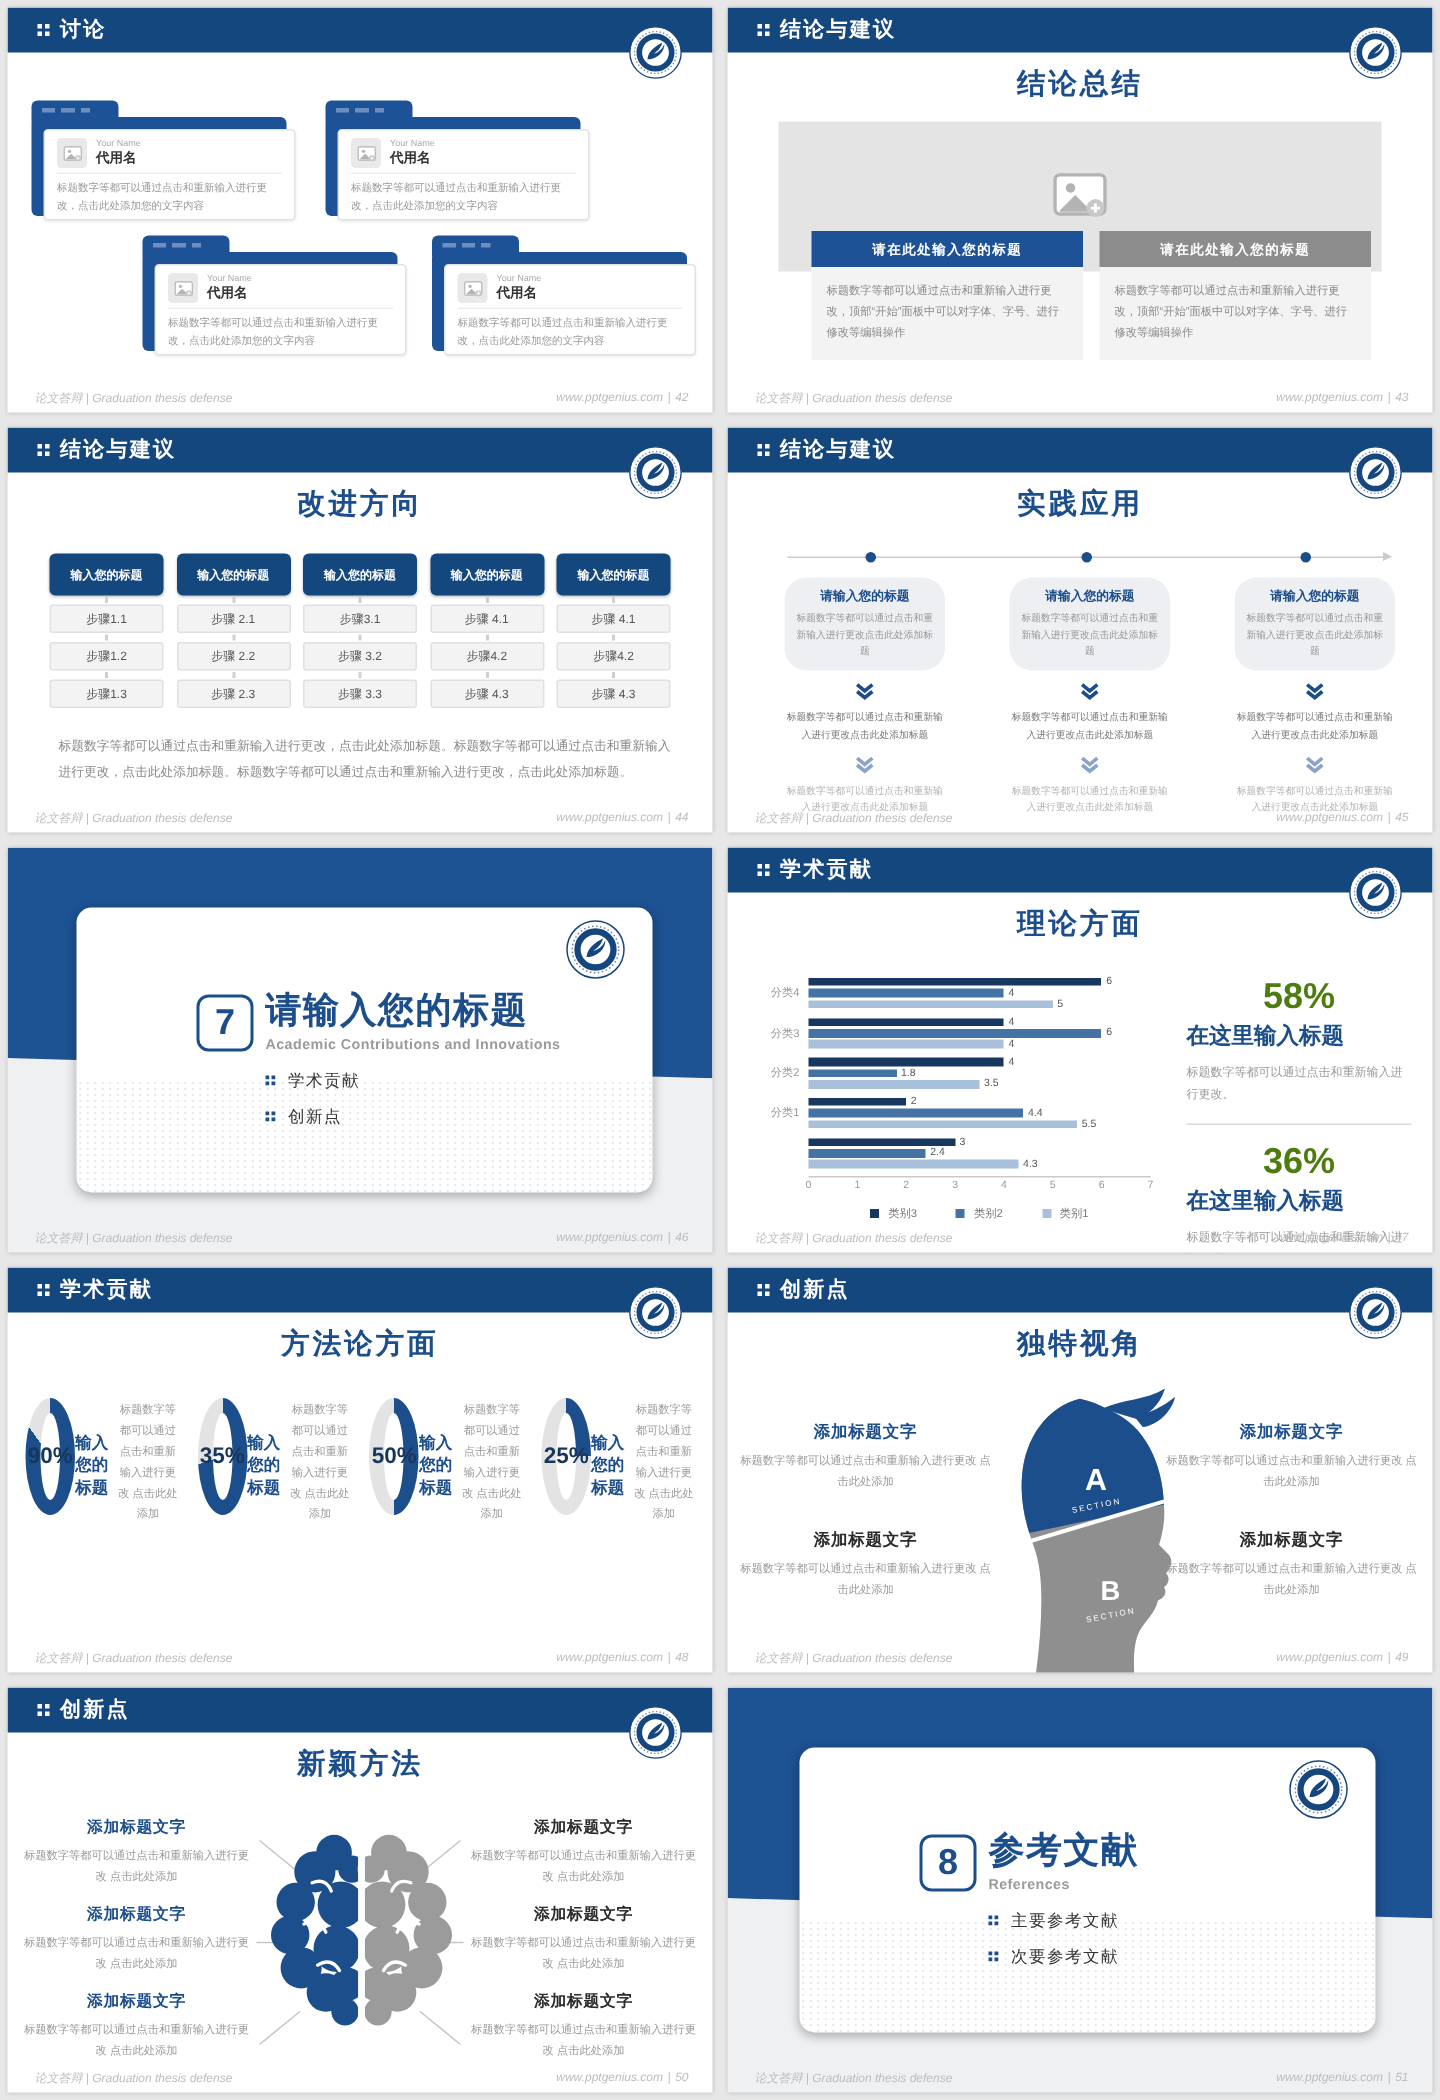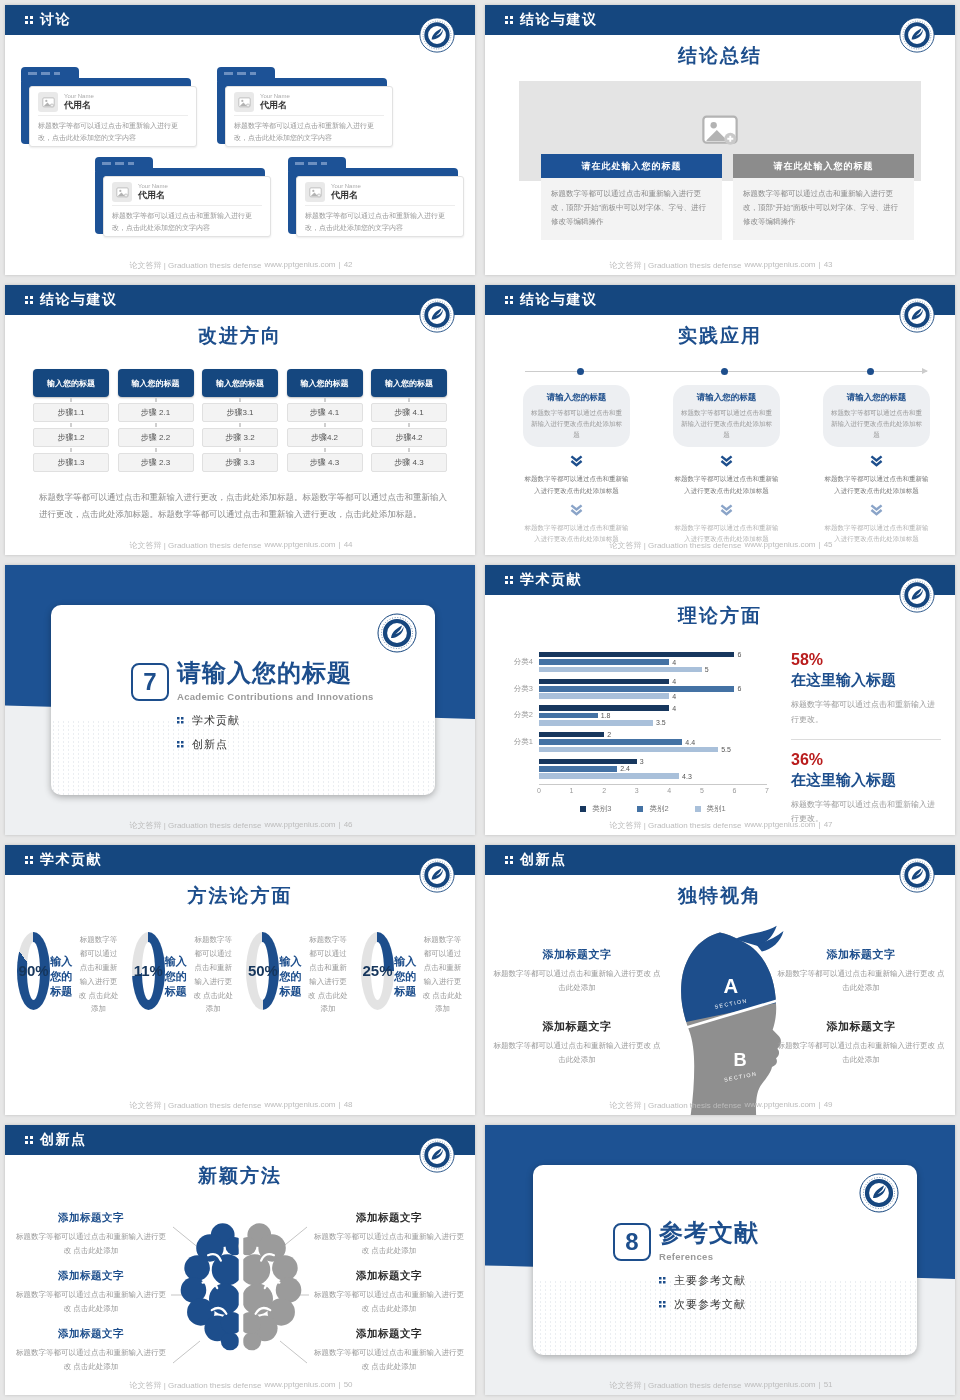--- a/index.html
+++ b/index.html
@@ -8,21 +8,21 @@
   .cell{box-sizing:border-box;padding:5px;}
   .slide{position:relative;width:470px;height:270px;background:#fff;overflow:hidden;box-shadow:0 0 3px rgba(0,0,0,.18);}
   
   .s-header{height:30px;background:#15477f;display:flex;align-items:center;gap:7px;padding-left:20px;color:#fff;font-weight:bold;font-size:14px;letter-spacing:1.5px;}
   .qd{display:inline-block;width:8px;height:8px;flex:0 0 8px;
       background-image:linear-gradient(currentColor,currentColor),linear-gradient(currentColor,currentColor),linear-gradient(currentColor,currentColor),linear-gradient(currentColor,currentColor);
       background-position:0 0,5px 0,0 5px,5px 5px;background-size:3px 3px;background-repeat:no-repeat;}
   .qd-s{width:7px;height:7px;flex:0 0 7px;background-position:0 0,4px 0,0 4px,4px 4px;background-size:2.5px 2.5px;color:#1d4e8c;}
   .logo{position:absolute;right:20px;top:12px;width:36px;height:36px;z-index:6;}
   .s-content{position:absolute;left:0;right:0;top:30px;bottom:0;}
-  .s-footer{position:absolute;left:18px;right:16px;bottom:4px;display:flex;justify-content:center;font-size:8px;color:#bcbcbc;z-index:4;}
+  .s-footer{position:absolute;left:18px;right:16px;bottom:4px;display:flex;justify-content:space-between;font-size:8px;color:#bcbcbc;z-index:4;font-style:italic;}
   .f-right span{margin-left:3px;}
   .sl-title{font-size:19px;font-weight:bold;color:#1d4e8c;text-align:center;letter-spacing:2px;margin-top:8px;}
   
   .folder{position:absolute;width:176px;height:80px;}
   .f1{left:16px;top:32px;} .f2{left:212px;top:32px;} .f3{left:90px;top:122px;} .f4{left:283px;top:122px;}
   .f-tab{position:absolute;left:0;top:0;width:58px;height:14px;background:#1d5296;border-radius:4px 4px 0 0;}
   .f-tab::after{content:"";position:absolute;left:7px;top:5px;width:32px;height:3px;
       background:linear-gradient(90deg,#6c8fc0 0 9px,transparent 9px 13px,#6c8fc0 13px 22px,transparent 22px 26px,#6c8fc0 26px 32px);}
   .f-back{position:absolute;left:0;top:11px;right:6px;bottom:3px;background:#1d5296;border-radius:4px;}
   .f-front{position:absolute;left:8px;top:19px;right:0;bottom:0;background:#fff;border:1px solid #e2e2e2;border-radius:3px;box-shadow:0 1px 2px rgba(0,0,0,.08);padding:5px 8px;box-sizing:border-box;}
@@ -78,21 +78,21 @@
   .bar-rows{width:250px;}
   .bar-row{display:flex;align-items:center;height:7.4px;}
   .bar{height:5.5px;}
   .bv{font-size:7px;color:#555;margin-left:3px;line-height:1;}
   .bar-axis{margin-left:34px;width:228px;border-top:1px solid #c9c9c9;position:relative;height:13px;margin-top:2px;}
   .bar-axis span{position:absolute;top:2px;transform:translateX(-50%);font-size:7px;color:#999;}
   .bar-legend{margin-left:34px;width:228px;display:flex;justify-content:center;gap:26px;margin-top:6px;}
   .lg-item{display:inline-flex;align-items:center;gap:6px;font-size:7.5px;color:#777;}
   .sw{width:6px;height:6px;display:inline-block;}
   .s47-stats{position:absolute;right:14px;top:56px;width:150px;}
-  .stat-pct{font-size:16px;font-weight:bold;color:#b91c1c;}
+  .stat-pct{font-size:24px;font-weight:bold;color:#4d7c0f;text-align:center;}
   .stat-title{font-size:15px;font-weight:bold;color:#1d4e8c;margin-top:2px;margin-bottom:8px;}
   .stat-body{font-size:8px;color:#9a9a9a;line-height:1.85;}
   .stat-div{border-top:1px solid #dcdcdc;margin:11px 0;}
   
   .s48-cols{position:absolute;left:12px;right:12px;top:50px;display:flex;justify-content:space-between;}
   .s48-col{width:102px;display:flex;flex-direction:row;align-items:center;}
   .donut{width:78px;height:78px;border-radius:50%;position:relative;}
   .donut::after{content:"";position:absolute;inset:10px;background:#fff;border-radius:50%;}
   .donut-label{position:absolute;inset:0;display:flex;align-items:center;justify-content:center;font-size:15px;font-weight:bold;color:#16365c;z-index:1;}
   .s48-t{margin-top:12px;font-size:11px;font-weight:bold;color:#1d4e8c;}
@@ -574,21 +574,21 @@
         <div class="s48-cols">
           <div class="s48-col">
             <div class="donut" style="background: conic-gradient(rgb(29, 78, 140) 324deg, rgb(227, 227, 227) 0deg);">
                 <span class="donut-label">90%</span>
               </div>
             <div class="s48-t">输入您的标题</div>
             <div class="s48-b">标题数字等都可以通过点击和重新输入进行更改 点击此处添加</div>
           </div>
           <div class="s48-col">
             <div class="donut" style="background: conic-gradient(rgb(29, 78, 140) 252deg, rgb(227, 227, 227) 0deg);">
-                <span class="donut-label">11%</span>
+                <span class="donut-label">35%</span>
               </div>
             <div class="s48-t">输入您的标题</div>
             <div class="s48-b">标题数字等都可以通过点击和重新输入进行更改 点击此处添加</div>
           </div>
           <div class="s48-col">
             <div class="donut" style="background: conic-gradient(rgb(29, 78, 140) 180deg, rgb(227, 227, 227) 0deg);">
                 <span class="donut-label">50%</span>
               </div>
             <div class="s48-t">输入您的标题</div>
             <div class="s48-b">标题数字等都可以通过点击和重新输入进行更改 点击此处添加</div>

